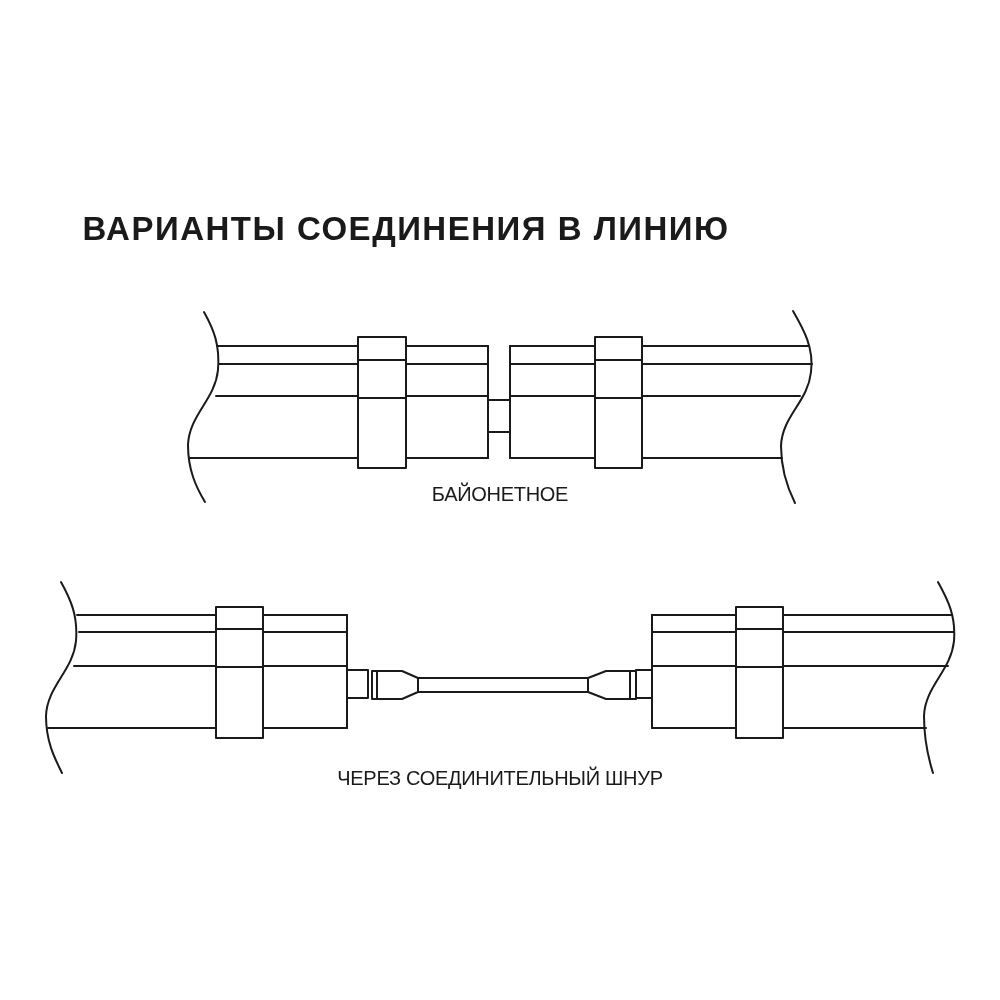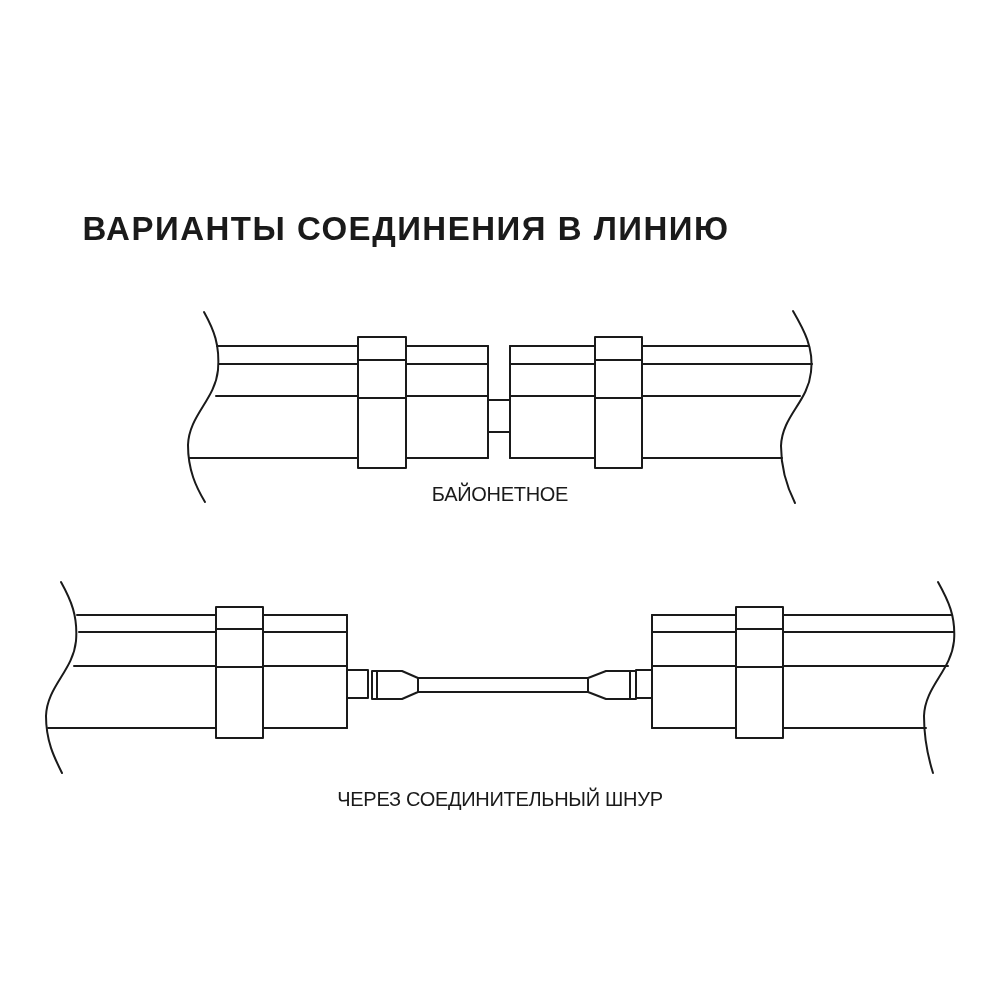--- a/index.html
+++ b/index.html
@@ -44,21 +44,21 @@
     margin: 0;
     text-align: center;
     font-size: 20px;
     line-height: 1.05;
     font-weight: normal;
     letter-spacing: -0.3px;
     color: #1a1a1a;
     white-space: nowrap;
   }
   .caption-bayonet { top: 484px; }
-  .caption-cord    { top: 789px; }
+  .caption-cord    { top: 768px; }
 </style>
 </head>
 <body>
 
 <div class="canvas">
 
   <h1 class="title">ВАРИАНТЫ СОЕДИНЕНИЯ В ЛИНИЮ</h1>
 
   <svg class="diagram-svg" viewBox="0 0 1000 1000" xmlns="http://www.w3.org/2000/svg">
     <g fill="none" stroke="#1a1a1a" stroke-width="2" stroke-linecap="round" stroke-linejoin="round">

